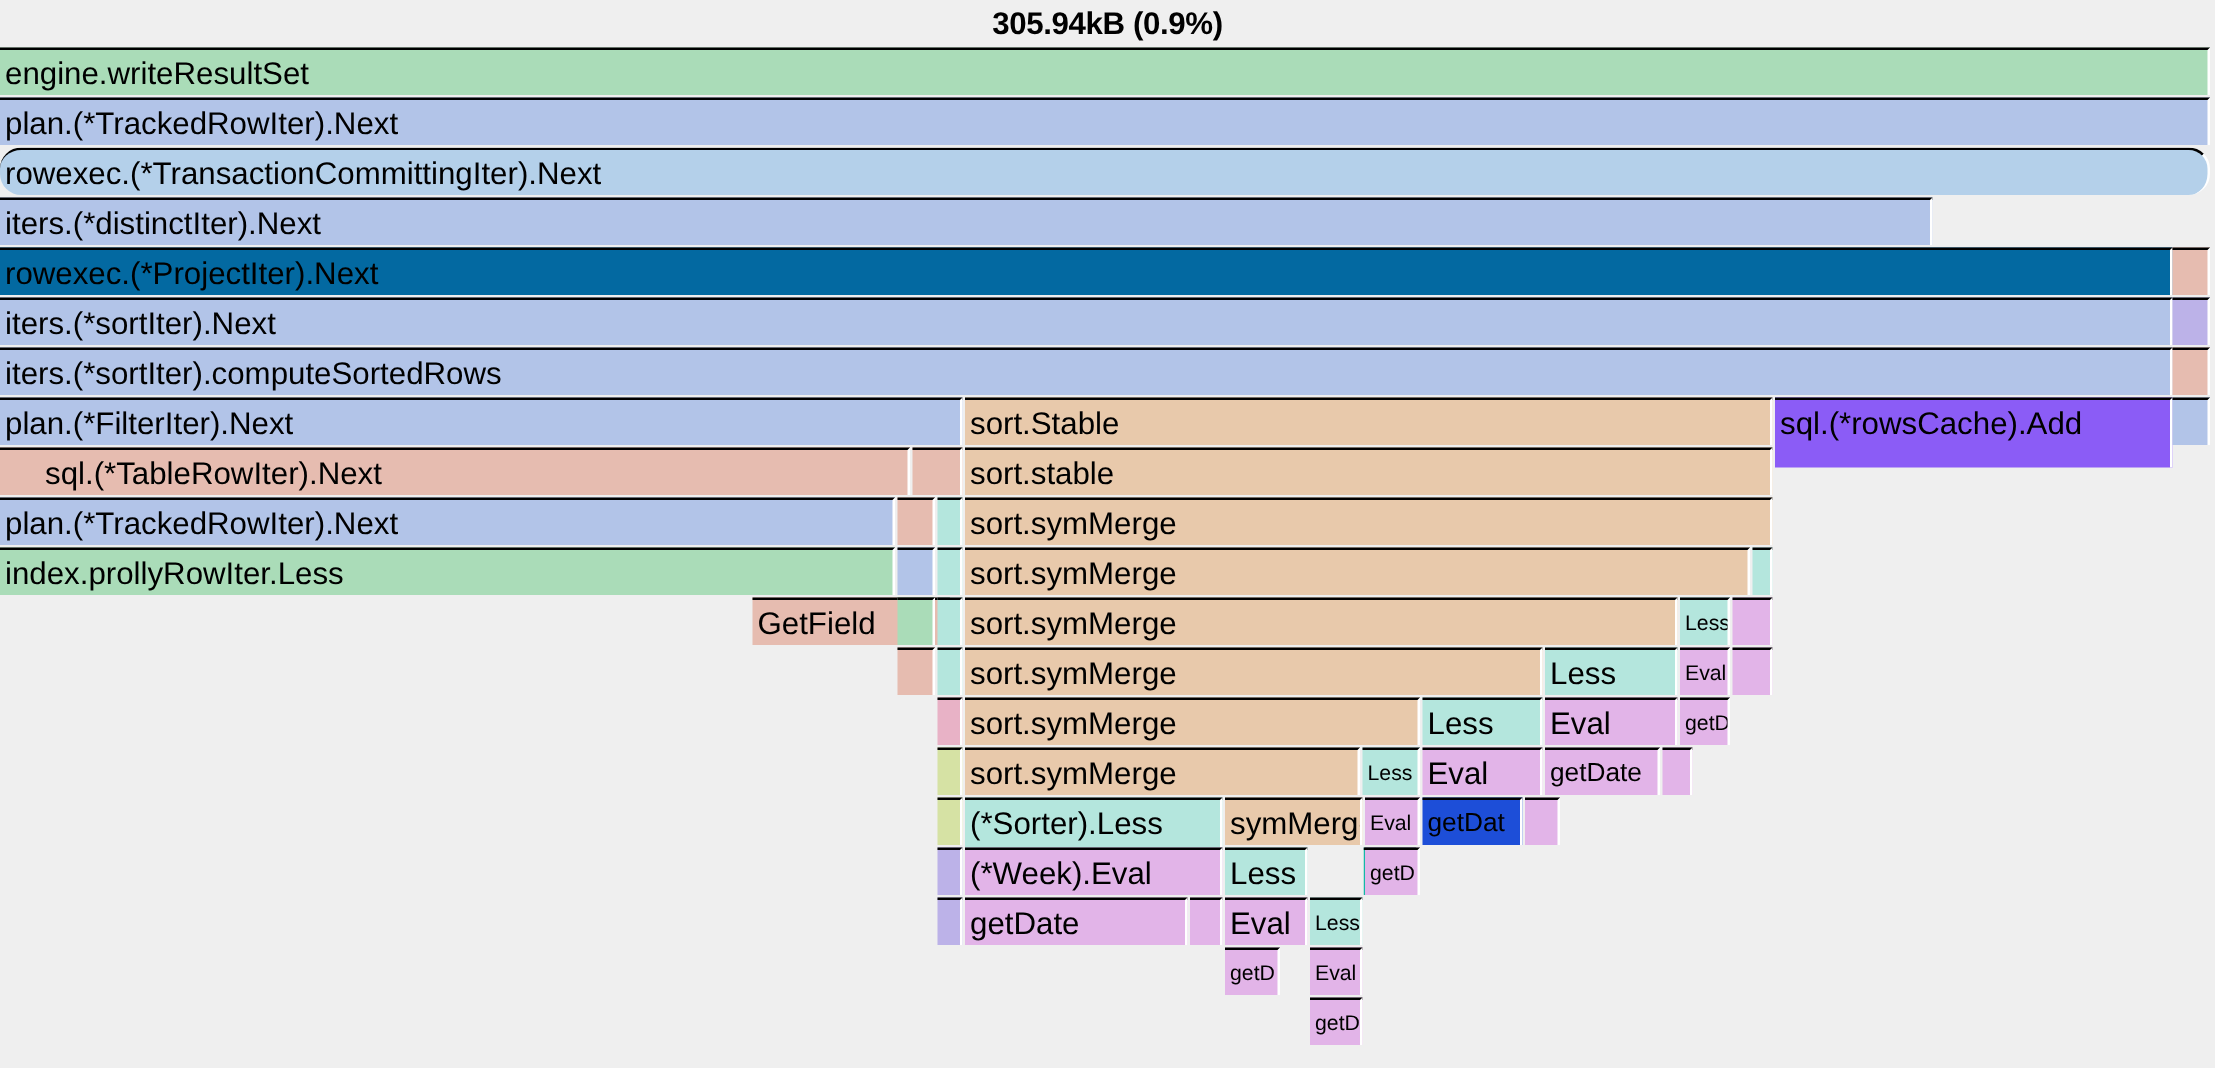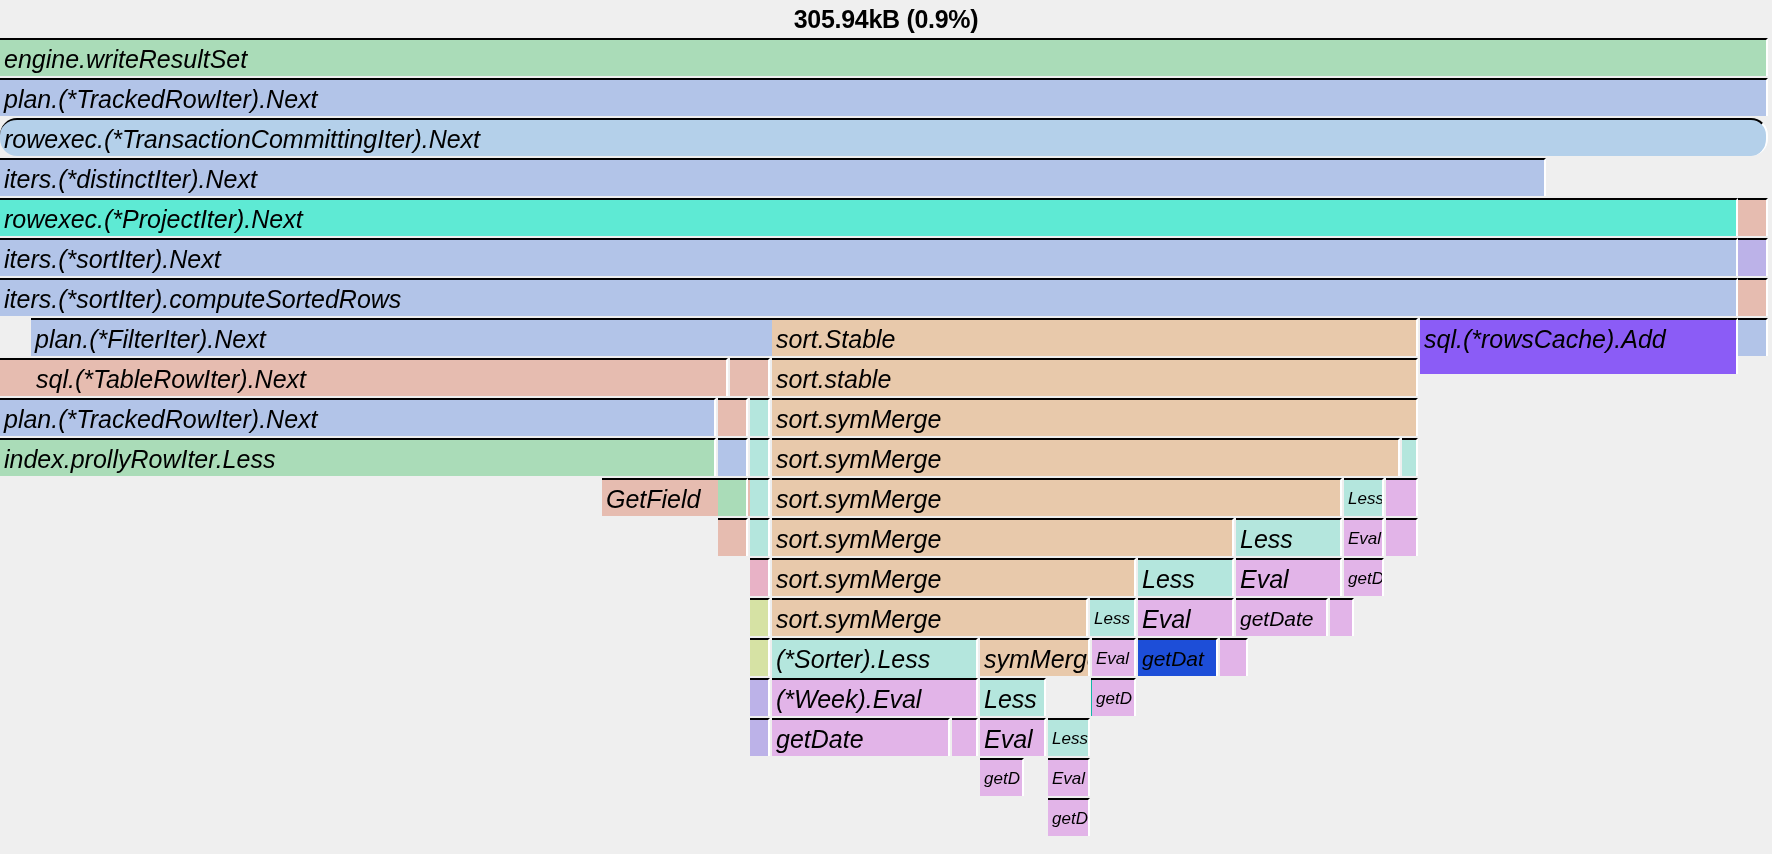--- a/index.html
+++ b/index.html
@@ -31,21 +31,20 @@
     font-weight: bold;
     color: #000;
     letter-spacing: -0.3px;
   }
   #frames {
     position: absolute;
     left: 0;
     top: 38px;
     width: 1772px;
     height: 816px;
-    font-style: italic;
   }
   .frame {
     position: absolute;
     box-sizing: border-box;
     border-top: 2px solid #000;
     border-right: 2px solid #ffffff;
     overflow: hidden;
     white-space: nowrap;
     color: #000;
     font-size: 25px;
@@ -60,27 +59,27 @@
 </head>
 <body>
 
 <div id="root">
   <div id="title">305.94kB (0.9%)</div>
   <div id="frames">
       <div class="frame" style="left: 0px; top: 0px; width: 1768px; height: 38px; background: rgb(170, 220, 184);">engine.writeResultSet</div>
       <div class="frame" style="left: 0px; top: 40px; width: 1768px; height: 38px; background: rgb(178, 196, 232);">plan.(*TrackedRowIter).Next</div>
       <div class="frame" style="left: 0px; top: 80px; width: 1768px; height: 38px; background: rgb(180, 208, 234); border-radius: 17px;">rowexec.(*TransactionCommittingIter).Next</div>
       <div class="frame" style="left: 0px; top: 120px; width: 1546px; height: 38px; background: rgb(178, 196, 232);">iters.(*distinctIter).Next</div>
-      <div class="frame" style="left: 0px; top: 160px; width: 1738px; height: 38px; background: #5eead4;">rowexec.(*ProjectIter).Next</div>
+      <div class="frame" style="left: 0px; top: 160px; width: 1738px; height: 38px; background: #0369a1;">rowexec.(*ProjectIter).Next</div>
       <div class="frame notext" style="left: 1738px; top: 160px; width: 30px; height: 38px; background: rgb(230, 188, 176);"></div>
       <div class="frame" style="left: 0px; top: 200px; width: 1738px; height: 38px; background: rgb(178, 196, 232);">iters.(*sortIter).Next</div>
       <div class="frame notext" style="left: 1738px; top: 200px; width: 30px; height: 38px; background: rgb(188, 178, 232);"></div>
       <div class="frame" style="left: 0px; top: 240px; width: 1738px; height: 38px; background: rgb(178, 196, 232);">iters.(*sortIter).computeSortedRows</div>
       <div class="frame notext" style="left: 1738px; top: 240px; width: 30px; height: 38px; background: rgb(230, 188, 176);"></div>
-      <div class="frame" style="left: 0px; top: 280px; width: 770px; height: 38px; background: rgb(178, 196, 232); margin-left: 31px;">plan.(*FilterIter).Next</div>
+      <div class="frame" style="left: 0px; top: 280px; width: 770px; height: 38px; background: rgb(178, 196, 232);">plan.(*FilterIter).Next</div>
       <div class="frame" style="left: 772px; top: 280px; width: 646px; height: 38px; background: rgb(232, 201, 171);">sort.Stable</div>
       <div class="frame" style="left: 1420px; top: 280px; width: 318px; height: 56px; background: #8b5cf6;">sql.(*rowsCache).Add</div>
       <div class="frame notext" style="left: 1738px; top: 280px; width: 30px; height: 38px; background: rgb(178, 196, 232);"></div>
       <div class="frame" style="left: 0px; top: 320px; width: 728px; height: 38px; background: rgb(230, 188, 176); padding-left: 36px;">sql.(*TableRowIter).Next</div>
       <div class="frame notext" style="left: 730px; top: 320px; width: 40px; height: 38px; background: rgb(230, 188, 176);"></div>
       <div class="frame" style="left: 772px; top: 320px; width: 646px; height: 38px; background: rgb(232, 201, 171);">sort.stable</div>
       <div class="frame" style="left: 0px; top: 360px; width: 716px; height: 38px; background: rgb(178, 196, 232);">plan.(*TrackedRowIter).Next</div>
       <div class="frame notext" style="left: 718px; top: 360px; width: 30px; height: 38px; background: rgb(230, 188, 176);"></div>
       <div class="frame notext" style="left: 750px; top: 360px; width: 20px; height: 38px; background: rgb(180, 230, 221);"></div>
       <div class="frame" style="left: 772px; top: 360px; width: 646px; height: 38px; background: rgb(232, 201, 171);">sort.symMerge</div>

